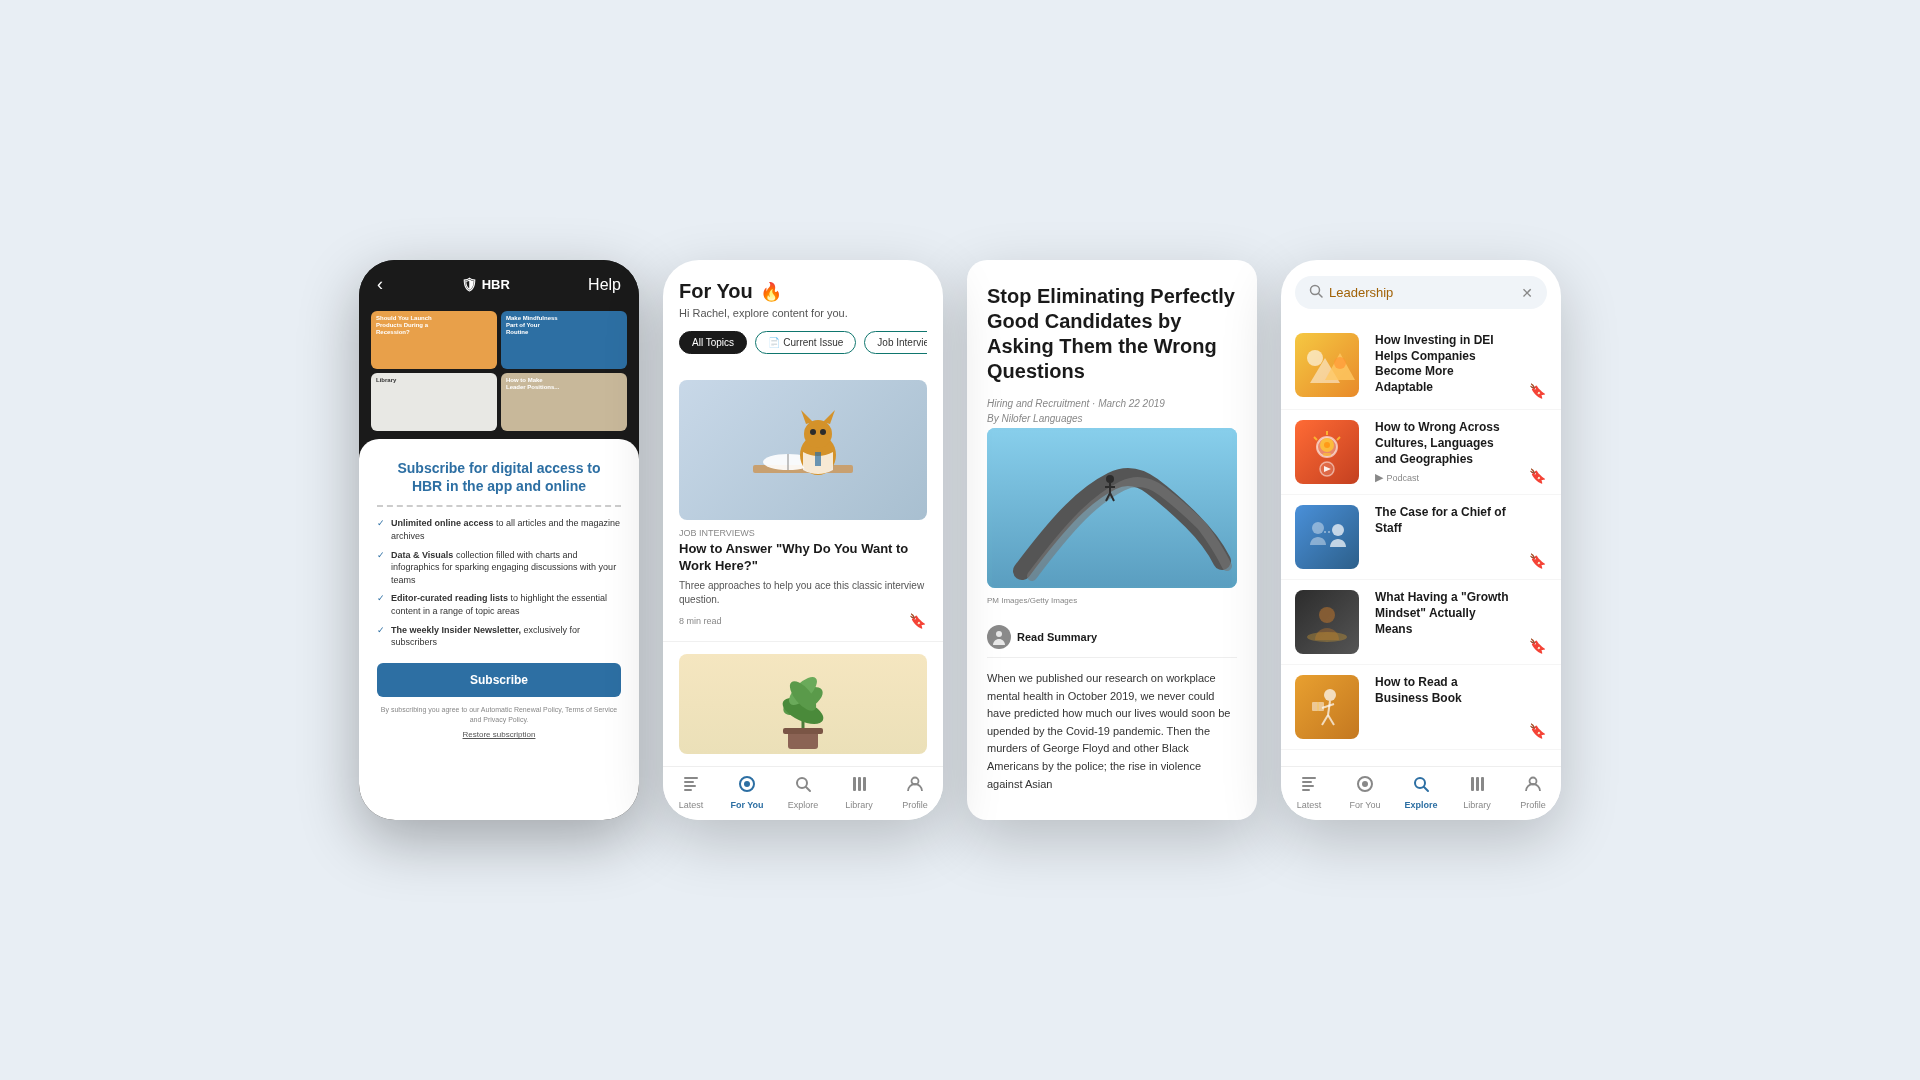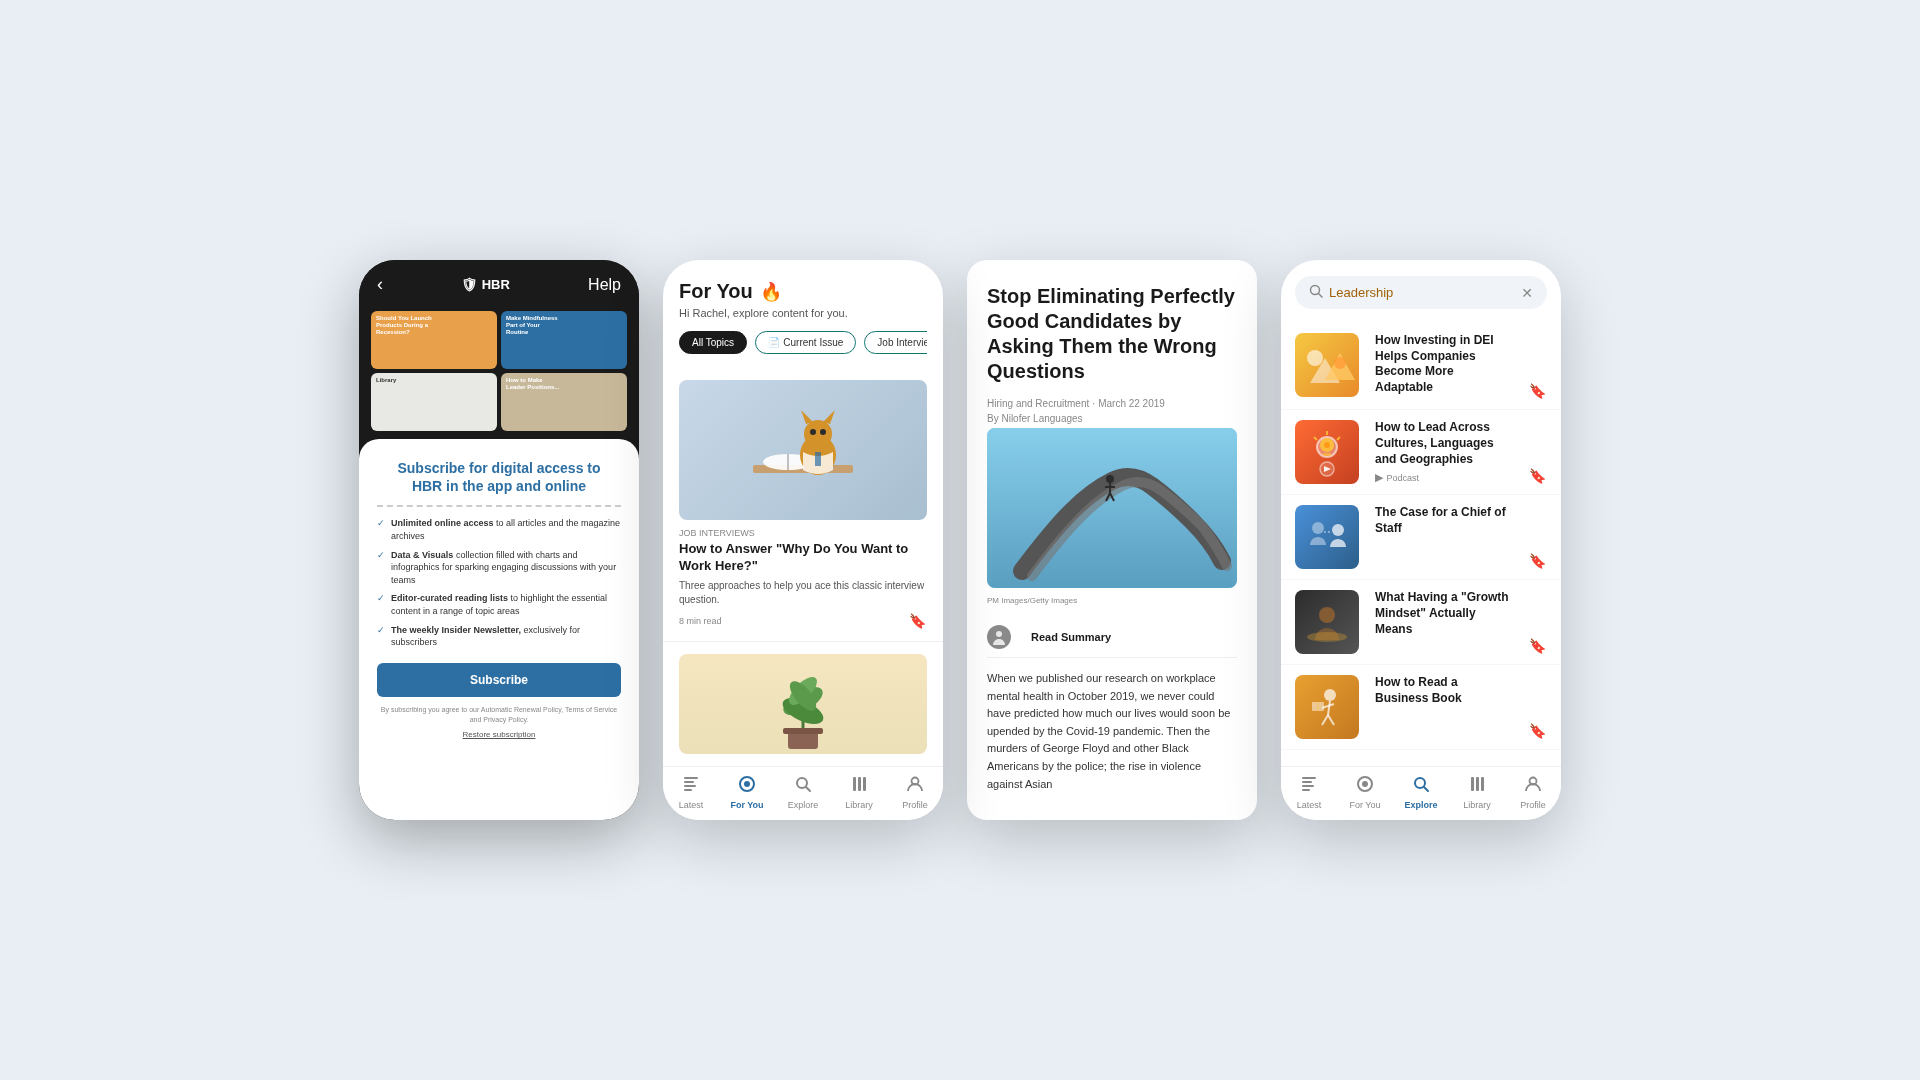--- a/index.html
+++ b/index.html
@@ -301,40 +301,41 @@
       font-size: 20px;
       font-weight: 700;
       color: #1a1a1a;
       line-height: 1.25;
       margin-bottom: 14px;
     }
     .article-byline {
       font-size: 10px;
       color: #888;
       margin-bottom: 4px;
+      font-style: italic;
     }
     .article-byline span { color: #888; }
     .article-hero {
       width: 100%;
       height: 160px;
       border-radius: 8px;
       margin-bottom: 8px;
       overflow: hidden;
       background: #87ceeb;
       position: relative;
     }
     .image-caption {
       font-size: 8px;
       color: #888;
       margin-bottom: 12px;
     }
     .read-summary-btn {
       display: flex;
       align-items: center;
-      gap: 20px;
+      gap: 6px;
       padding: 8px 0;
       border-bottom: 1px solid #eee;
       margin-bottom: 12px;
       cursor: pointer;
     }
     .summary-avatar {
       width: 24px; height: 24px;
       border-radius: 50%;
       background: #8a8a8a;
       display: flex;
@@ -767,21 +768,21 @@
               <line x1="37" y1="15" x2="40" y2="12" stroke="rgba(255,200,50,0.8)" stroke-width="2"></line>
               <line x1="17" y1="15" x2="14" y2="12" stroke="rgba(255,200,50,0.8)" stroke-width="2"></line>
               <circle cx="27" cy="20" r="3" fill="rgba(255,150,20,0.9)"></circle>
 
               <circle cx="27" cy="44" r="7" fill="rgba(255,255,255,0.15)" stroke="rgba(255,255,255,0.5)" stroke-width="1.5"></circle>
               <polygon points="24,41 24,47 31,44" fill="rgba(255,255,255,0.9)"></polygon>
             </svg>
           </div>
         </div>
         <div class="result-info">
-          <div class="result-title">How to Lead Across Cultures, Languages and Geographies</div>
+          <div class="result-title">How to Wrong Across Cultures, Languages and Geographies</div>
           <div class="result-tag">
             <span class="result-tag-icon">▶</span>
             <span>Podcast</span>
           </div>
         </div>
         <span class="result-bookmark">🔖</span>
       </div>
 
       <div class="result-item">
         <div class="result-thumb">

